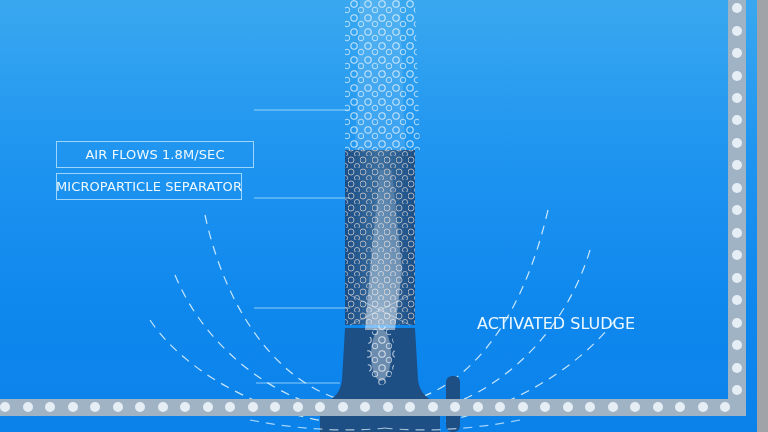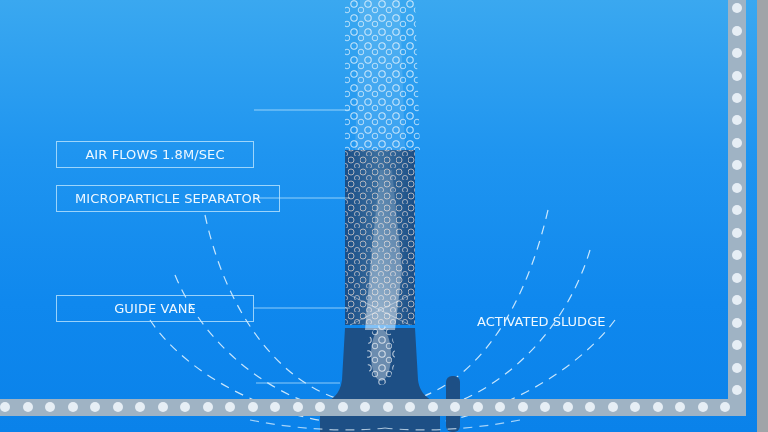--- a/index.html
+++ b/index.html
@@ -3,21 +3,21 @@
 <meta charset="utf-8">
 <style>
   html,body{margin:0;padding:0;}
   body{width:768px;height:432px;overflow:hidden;position:relative;
     background:linear-gradient(180deg,#3aa8f0 0%,#1f95f0 35%,#0f88ee 70%,#0a82ea 100%);
     font-family:"DejaVu Sans","Liberation Sans",sans-serif;}
   #stage{position:absolute;left:0;top:0;width:768px;height:432px;}
   .label-box{position:absolute;border:1px solid rgba(200,235,255,0.75);color:#eef8ff;
     font-size:13px;letter-spacing:0.1px;display:flex;align-items:center;justify-content:center;
     box-sizing:border-box;white-space:nowrap;}
-  .plain-label{position:absolute;color:#eef8ff;font-size:13px;white-space:nowrap;}
+  .plain-label{position:absolute;color:#eef8ff;font-size:16px;white-space:nowrap;}
   svg{position:absolute;left:0;top:0;}
 </style>
 </head>
 <body>
 
 <div id="stage">
 
   <svg width="768" height="432" viewBox="0 0 768 432">
     <defs>
       <linearGradient id="tube" x1="0" x2="1" y1="0" y2="0">
@@ -141,20 +141,19 @@
     </g>
 
     <g fill="none" stroke="#e8f6ff" stroke-width="1.2" stroke-dasharray="9 7" opacity="0.7">
       <path d="M250 420 C 300 430, 350 432, 385 428"></path>
       <path d="M520 420 C 470 430, 420 432, 385 428"></path>
     </g>
   </svg>
 
   <div class="label-box" style="left:56px;top:97px;width:198px;height:27px;margin-top:44px;">AIR FLOWS 1.8M/SEC</div>
 
-  <div class="label-box" style="left:56px;top:185px;width:224px;height:27px;">MICROPARTICLE SEPARATOR</div>
+  <div class="label-box" style="left:56px;top:173px;width:186px;height:27px;">MICROPARTICLE SEPARATOR</div>
 
-  <div class="label-box" style="left:56px;top:295px;width:198px;height:27px;">GUIDE VANE</div>
 
 
   <div class="plain-label" style="left:477px;top:314px;">ACTIVATED SLUDGE</div>
 
 </div>
 
 </body></html>

